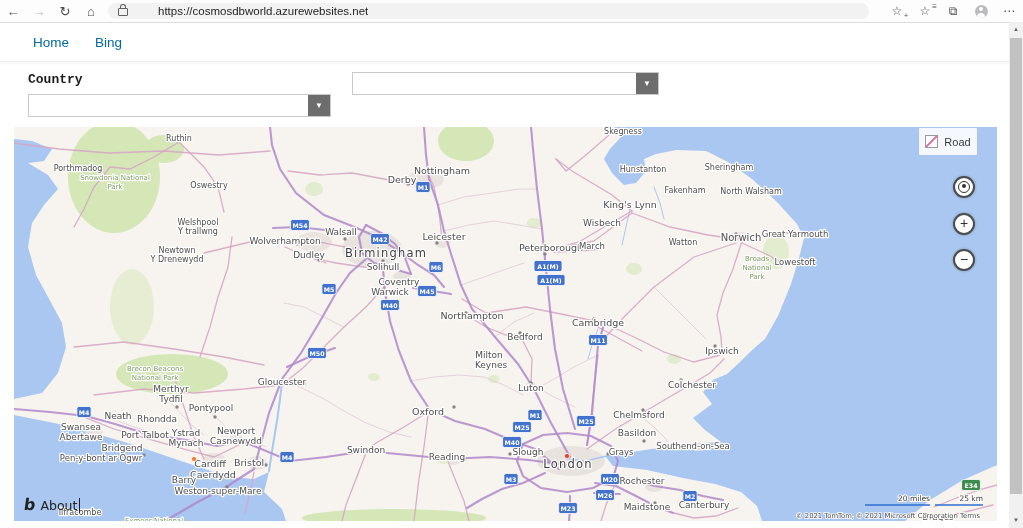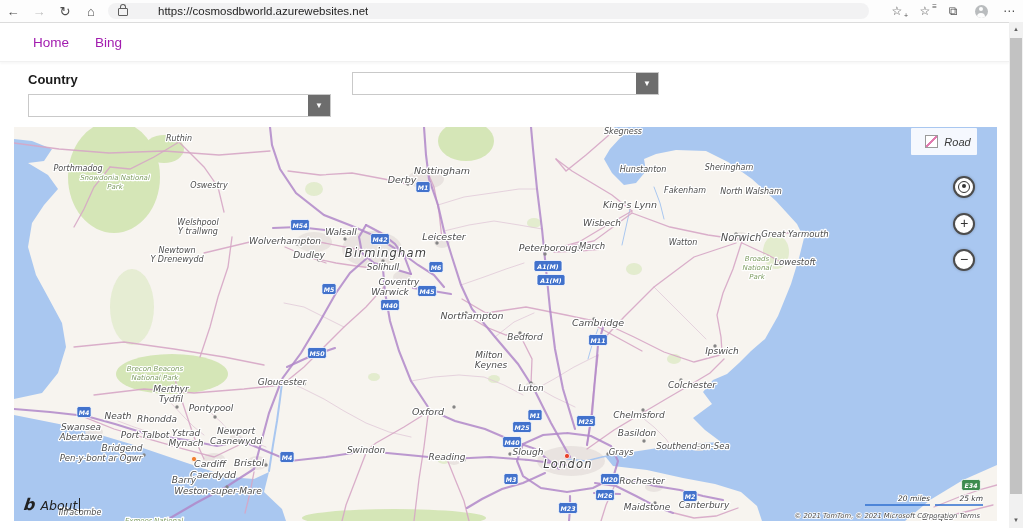--- a/index.html
+++ b/index.html
@@ -23,47 +23,47 @@
   #avatar-icon::before{content:"";position:absolute;left:4.5px;top:2px;width:4px;height:4px;border-radius:50%;background:#fdfdfd;}
   #avatar-icon::after{content:"";position:absolute;left:2.5px;top:7.5px;width:8px;height:6px;border-radius:4px 4px 0 0;background:#fdfdfd;}
   
   #scrollbar{position:absolute;right:0;top:22px;width:14px;height:506px;background:#f1f1f1;}
   .sb-arrow{position:absolute;left:0;width:14px;height:15px;font-size:6px;color:#606060;text-align:center;line-height:15px;}
   #sb-up{top:0;} #sb-down{bottom:0;}
   #sb-thumb{position:absolute;left:1px;top:16px;width:12px;height:456px;background:#c2c2c2;}
   
   #navbar{position:absolute;left:0;top:23px;width:1009px;height:39px;background:#fff;
     border-bottom:1px solid #f1f1f1;box-shadow:0 2px 2px rgba(0,0,0,.03);display:flex;align-items:center;padding-left:33px;box-sizing:border-box;gap:26px;}
-  .nav-link{font-size:13.5px;color:#a21caf;text-decoration:none;cursor:pointer;}
+  .nav-link{font-size:13.5px;color:#0369a1;text-decoration:none;cursor:pointer;}
   
   #form-area{position:absolute;left:0;top:62px;width:1009px;}
   .fld{position:absolute;top:10px;}
   #fld-country{left:28px;width:303px;} #fld-city{left:352px;width:307px;}
-  .fld-label{display:block;font-size:13px;font-weight:bold;color:#1a1a1a;margin-bottom:7px;}
+  .fld-label{display:block;font-size:13px;font-weight:bold;color:#1a1a1a;margin-bottom:7px;font-family:Liberation Mono, monospace;}
   .combo{position:relative;height:23px;border:1px solid #c9c9c9;background:#fff;box-sizing:border-box;}
   .combo input{position:absolute;left:2px;top:1px;width:calc(100% - 28px);height:19px;border:none;outline:none;font-size:12px;padding:0 4px;}
   .combo-btn{position:absolute;right:0;top:0;width:22px;height:21px;background:#6d6d6d;color:#fff;
     font-size:8px;line-height:21px;text-align:center;cursor:pointer;}
   
-  #map{position:absolute;left:14px;top:127px;width:983px;height:394px;background:#fdba74;overflow:hidden;font-style:italic;}
+  #map{position:absolute;left:14px;top:127px;width:983px;height:394px;background:#fdba74;overflow:hidden;}
   #map svg{position:absolute;left:0;top:0;}
   .mw{fill:none;stroke:#b087c9;stroke-width:2.1;opacity:.85;stroke-linecap:round;}
   .ar{fill:none;stroke:#d6a6c5;stroke-width:1.3;opacity:.9;stroke-linecap:round;}
   .mr{fill:none;stroke:#e2cbd9;stroke-width:1;opacity:.85;stroke-linecap:round;}
   .rv{fill:none;stroke:#a9c7f0;stroke-linecap:round;}
   .ml{font-family:"DejaVu Sans",sans-serif;fill:#4e4e4e;paint-order:stroke;stroke:#ffffff;stroke-width:2.4px;
     stroke-linejoin:round;text-anchor:middle;}
   .ml.park{fill:#7d9c60;font-size:7px;}
   .ml.big{letter-spacing:1.2px;fill:#3f3f3f;}
   .ms{font-family:"DejaVu Sans",sans-serif;font-size:6.3px;font-weight:bold;fill:#ffffff;text-anchor:middle;}
   .mscale{font-family:"DejaVu Sans",sans-serif;font-size:7.5px;fill:#3c3c3c;paint-order:stroke;stroke:#fff;stroke-width:2px;text-anchor:end;}
   .mcopy{font-family:"DejaVu Sans",sans-serif;font-size:6.8px;fill:#4a4a4a;paint-order:stroke;stroke:#fff;stroke-width:1.6px;text-anchor:end;}
   
   #road-btn{position:absolute;right:20px;top:1px;width:58px;height:27px;background:rgba(255,255,255,.88);
-    display:flex;align-items:center;justify-content:center;gap:6px;cursor:pointer;border-radius:1px;padding-left:8px;}
+    display:flex;align-items:center;justify-content:center;gap:6px;cursor:pointer;border-radius:1px;}
   #road-btn-icon{width:11px;height:11px;border:1px solid #9a9a9a;
     background:linear-gradient(135deg,#fff 42%,#e07bb0 42%,#e07bb0 58%,#fff 58%);}
   #road-btn-label{font-size:11px;color:#3b3b3b;}
   .map-circle-btn{position:absolute;right:22px;width:22px;height:22px;border-radius:50%;background:#fff;
     border:2px solid #4c4c4c;box-sizing:border-box;color:#333;text-align:center;line-height:17px;font-size:14px;cursor:pointer;
     box-shadow:0 0 3px rgba(0,0,0,.25);}
   #btn-locate{top:49px;} #btn-zoom-in{top:86px;} #btn-zoom-out{top:122px;}
   #locate-outer{display:block;width:10px;height:10px;border:1.5px solid #333;border-radius:50%;margin:2.5px auto 0;position:relative;}
   #locate-outer::after{content:"";position:absolute;left:2.5px;top:2.5px;width:4px;height:4px;background:#333;border-radius:50%;}
   #bing-logo{position:absolute;left:10px;bottom:7px;display:flex;align-items:baseline;gap:5px;}

